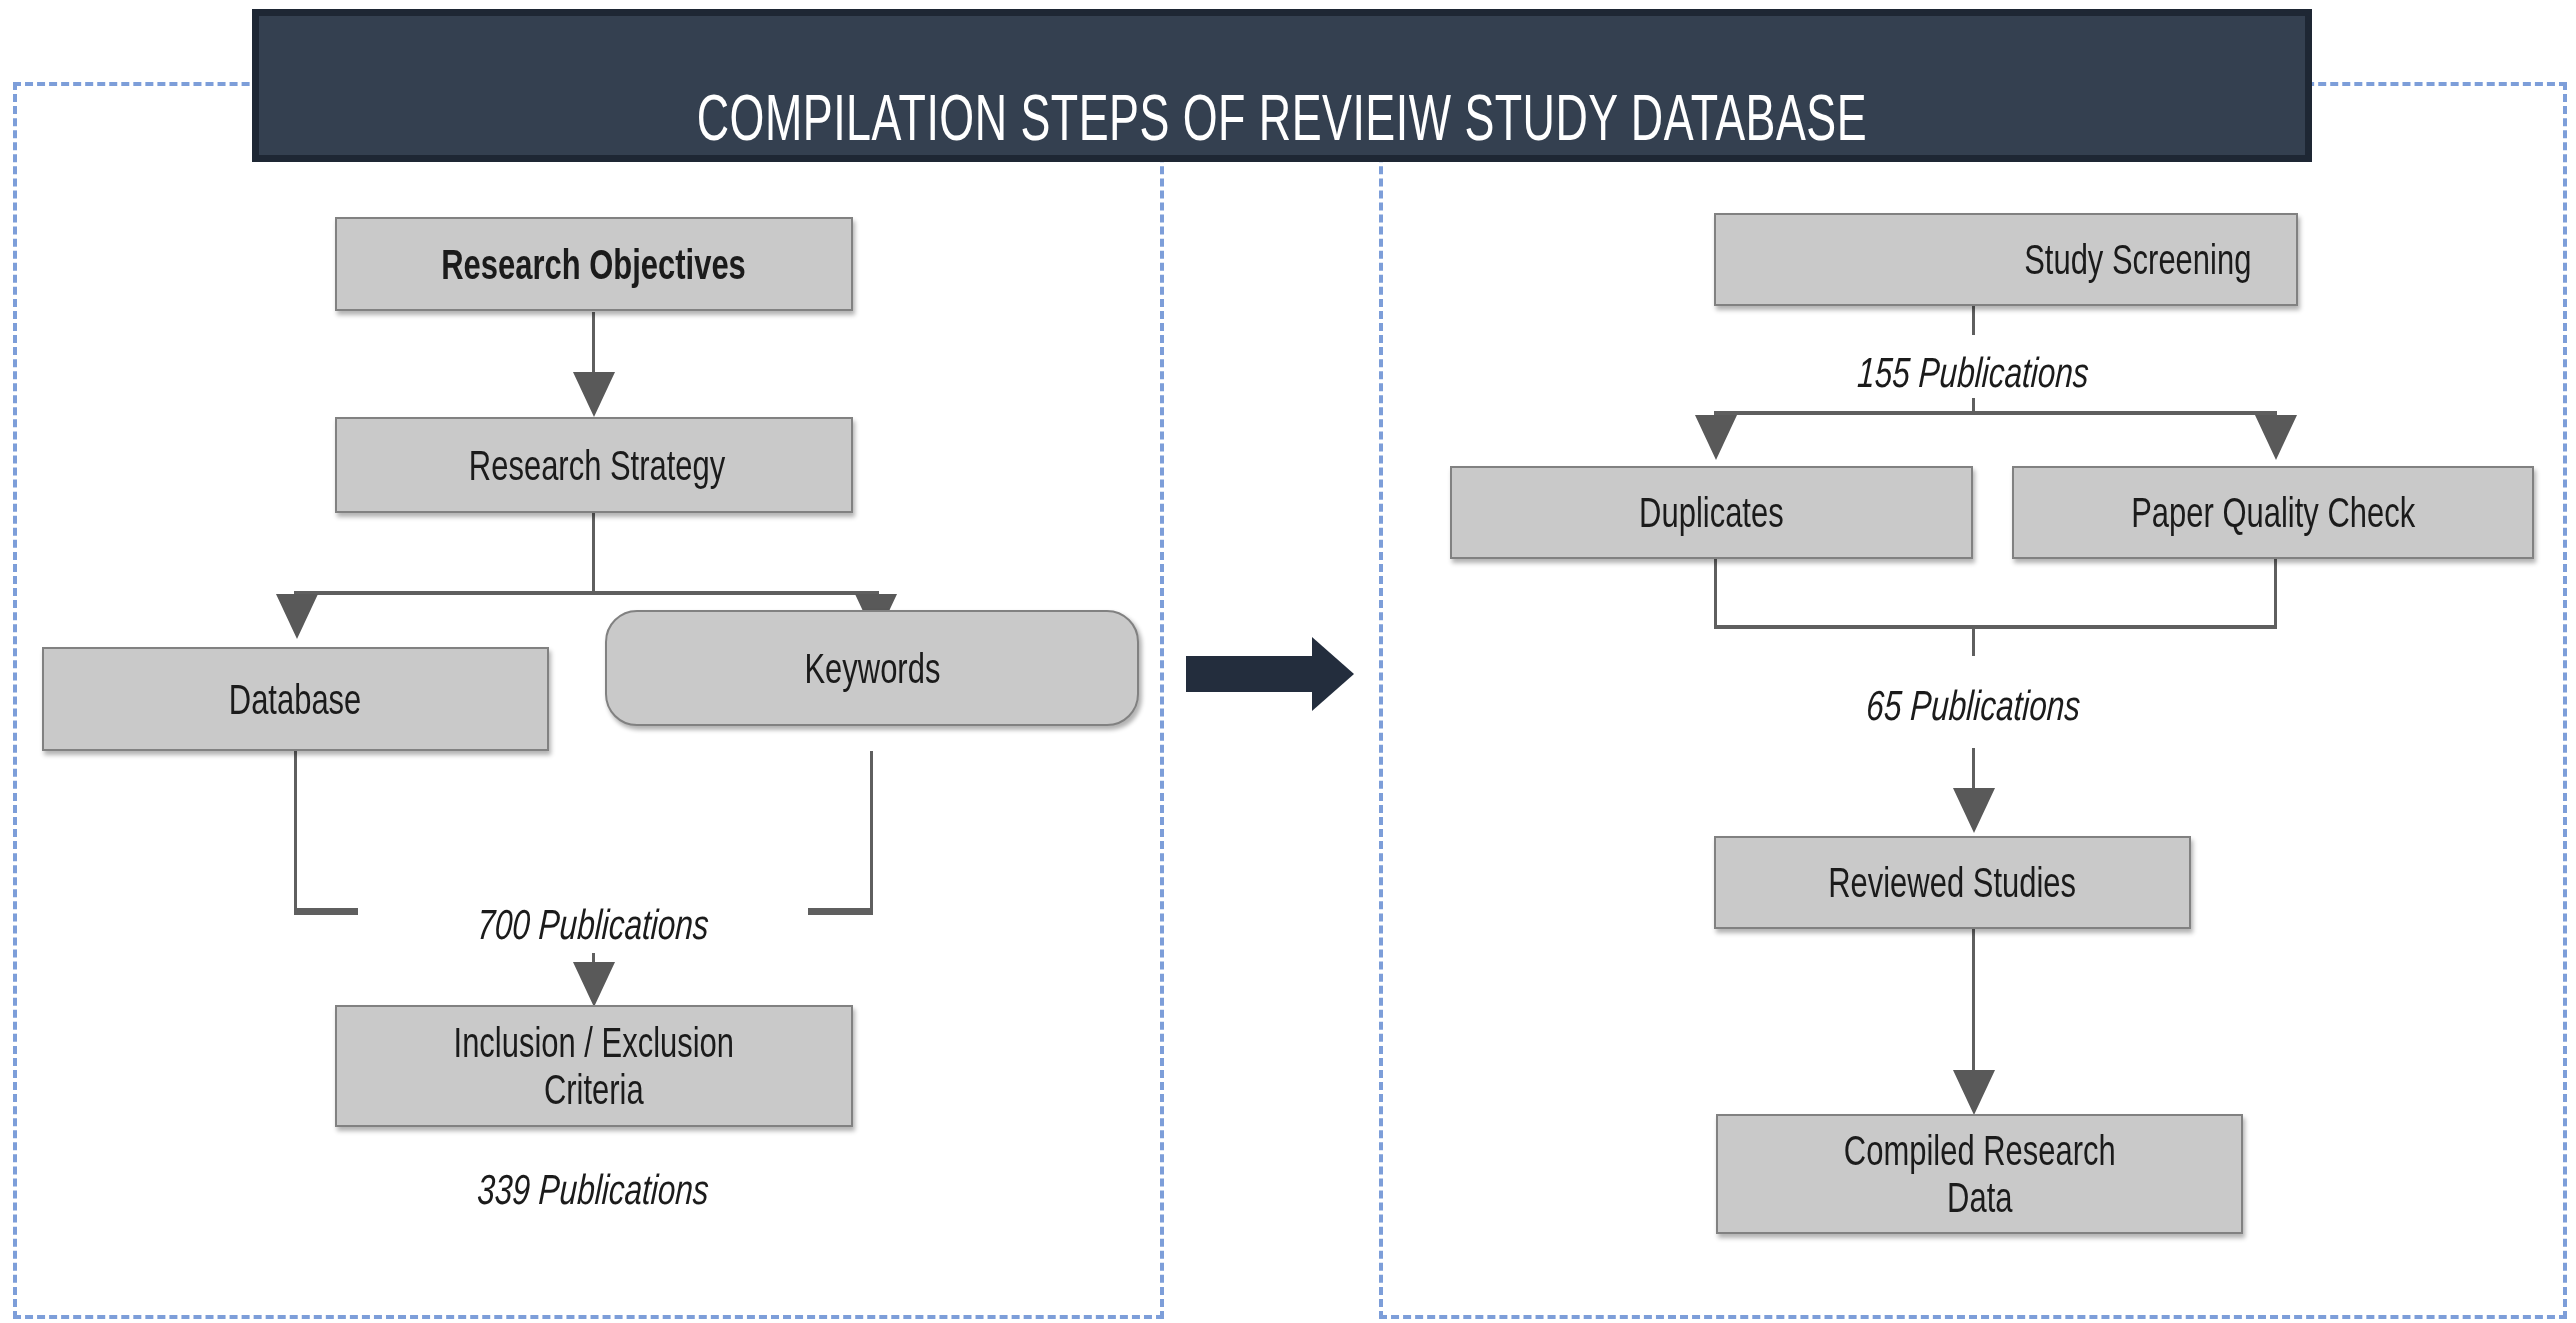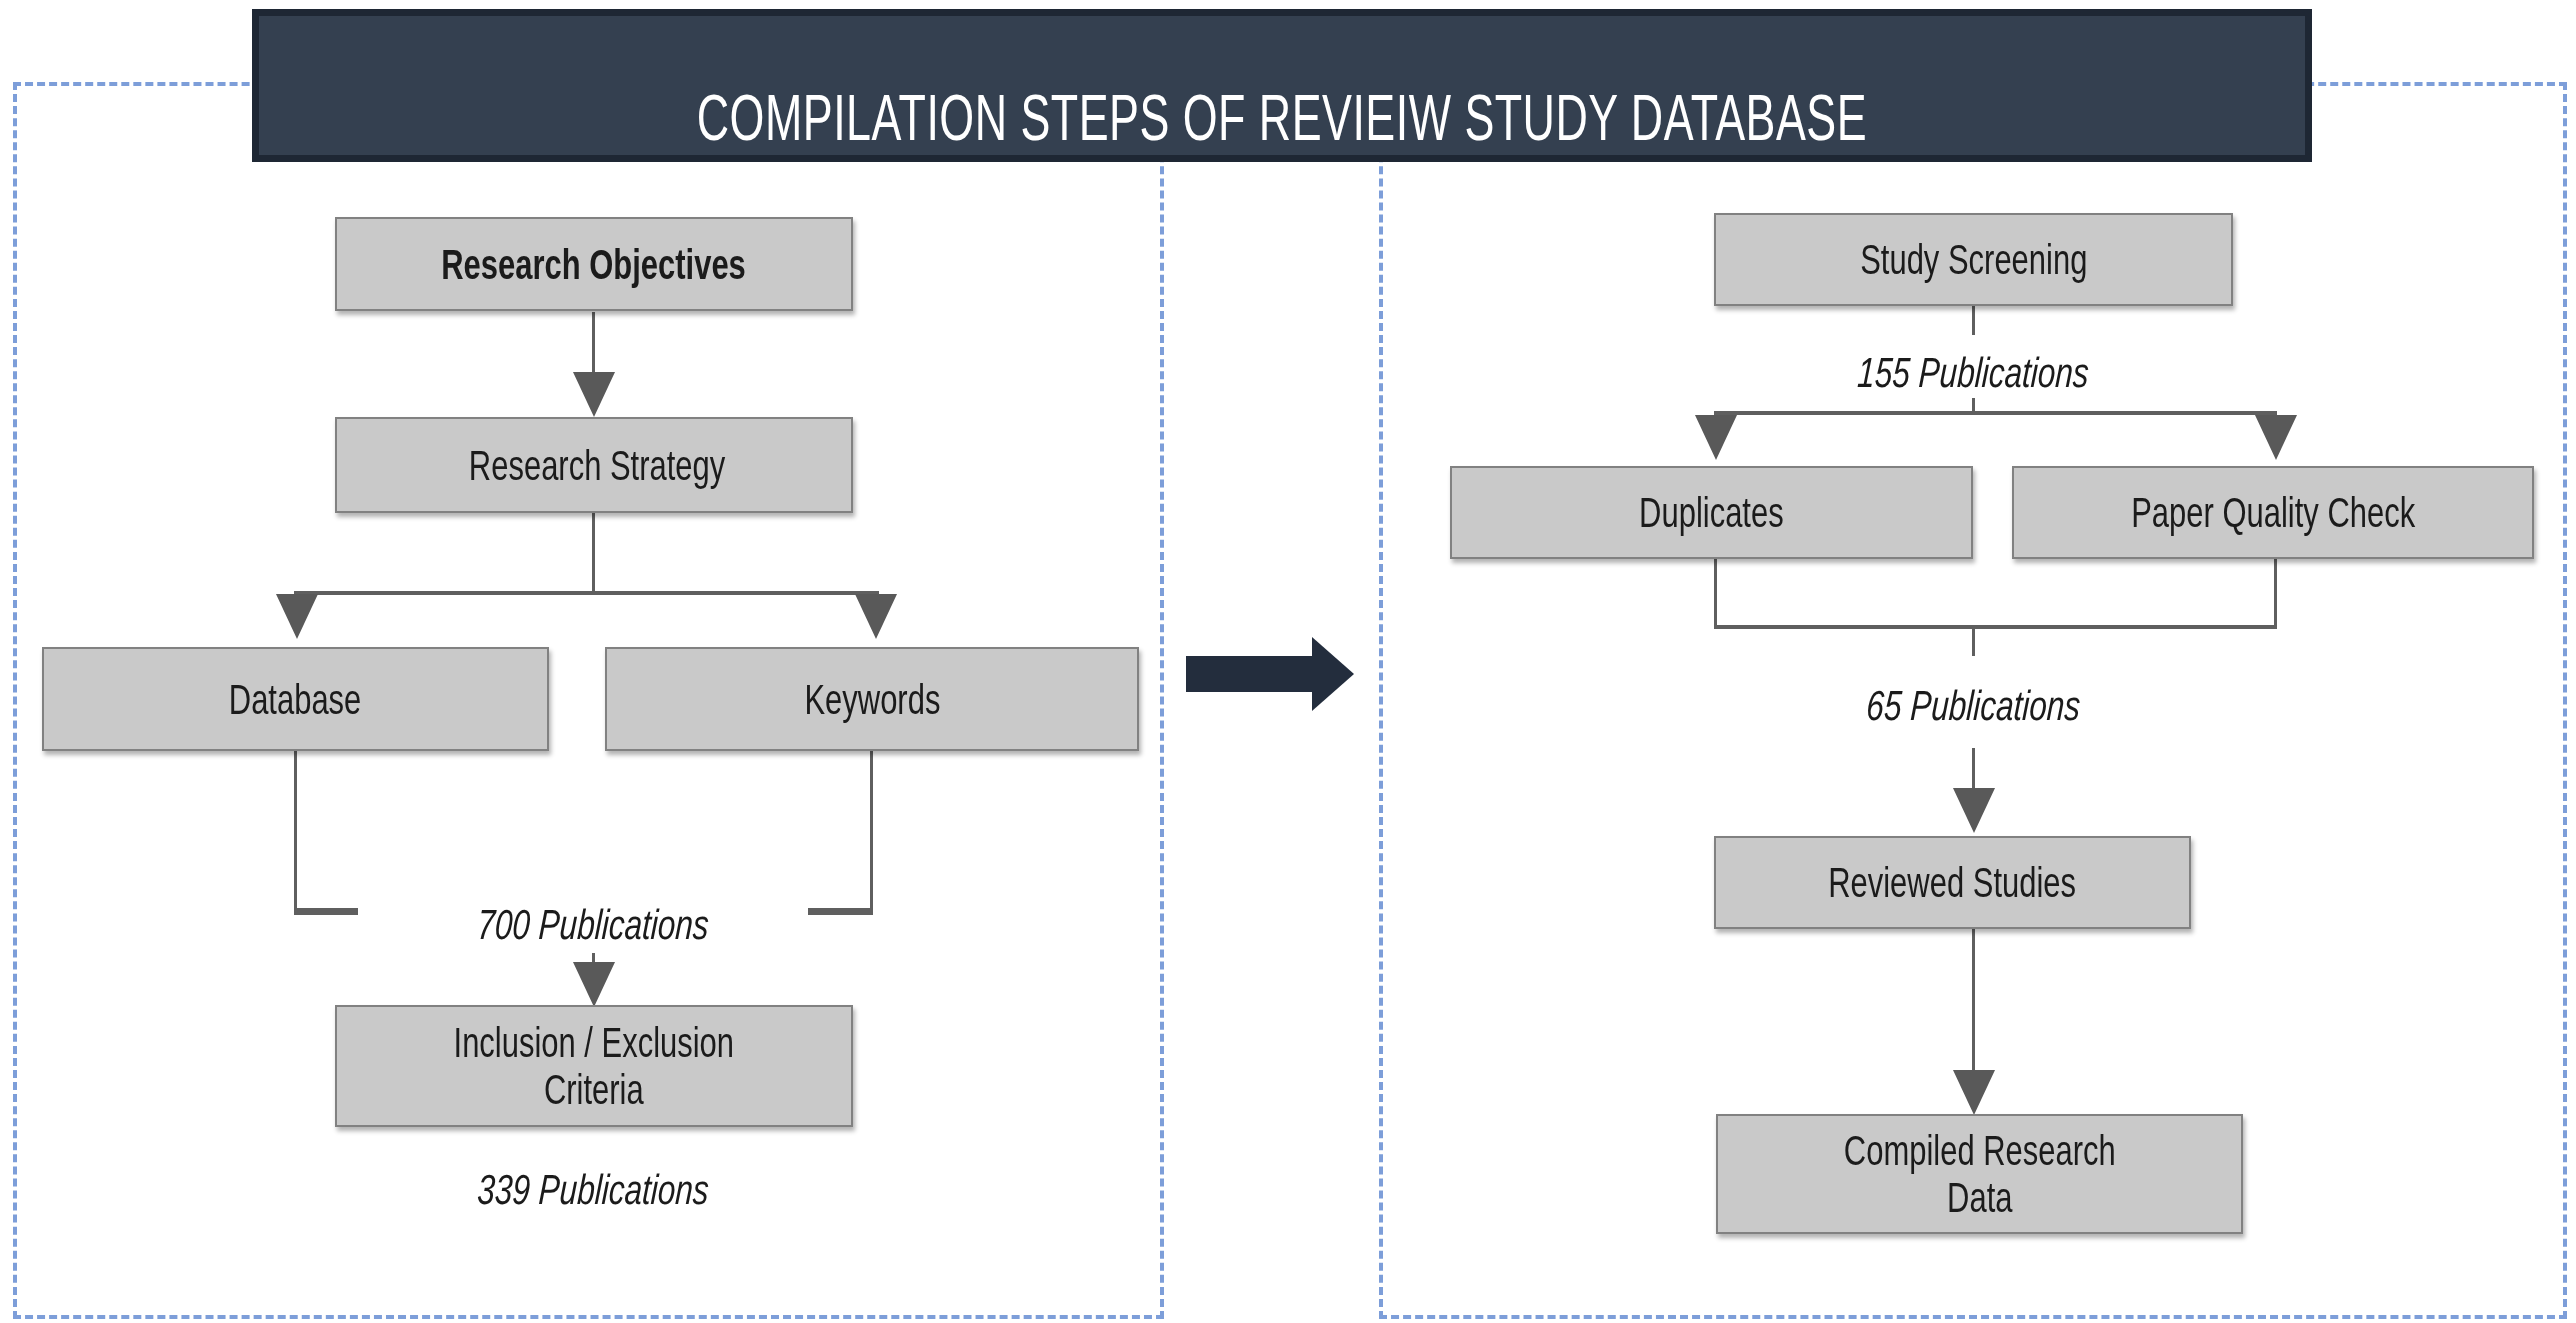--- a/index.html
+++ b/index.html
@@ -113,21 +113,21 @@
   </div>
 
   <div class="vline" style="left:592px; top:513px; height:79px;"></div>
   <div class="hline" style="left:294px; top:591px; width:585px;"></div>
   <div class="ah" style="left:276px; top:594px;"></div>
   <div class="ah" style="left:855px; top:594px;"></div>
 
   <div class="node" style="left:42px; top:647px; width:507px; height:104px;">
     <span class="cond">Database</span>
   </div>
-  <div class="node" style="left:605px; top:647px; width:534px; height:104px;">
+  <div class="node" style="left:605px; top:610px; width:534px; height:116px;border-radius:32px;">
     <span class="cond">Keywords</span>
   </div>
 
   <div class="vline" style="left:294px; top:751px; height:164px;"></div>
   <div class="tick" style="left:294px; top:908px; width:64px;"></div>
   <div class="vline" style="left:870px; top:751px; height:164px;"></div>
   <div class="tick" style="left:808px; top:908px; width:64px;"></div>
 
   <div class="flabel" style="left:371px; top:901px; width:445px;">
     <span class="cond">700 Publications</span>
@@ -141,21 +141,21 @@
 Criteria</span>
   </div>
 
   <div class="flabel" style="left:371px; top:1166px; width:445px;">
     <span class="cond">339 Publications</span>
   </div>
 
   <div class="big-arrow-shaft"></div>
   <div class="big-arrow-head"></div>
 
-  <div class="node" style="left:1714px; top:213px; width:519px; height:93px;">
+  <div class="node" style="left:1714px; top:213px; width:584px; height:93px;justify-content:flex-end;">
     <span class="cond">Study Screening</span>
   </div>
 
   <div class="vline" style="left:1972px; top:306px; height:29px;"></div>
 
   <div class="flabel" style="left:1751px; top:349px; width:445px;">
     <span class="cond">155 Publications</span>
   </div>
 
   <div class="vline" style="left:1972px; top:398px; height:15px;"></div>

